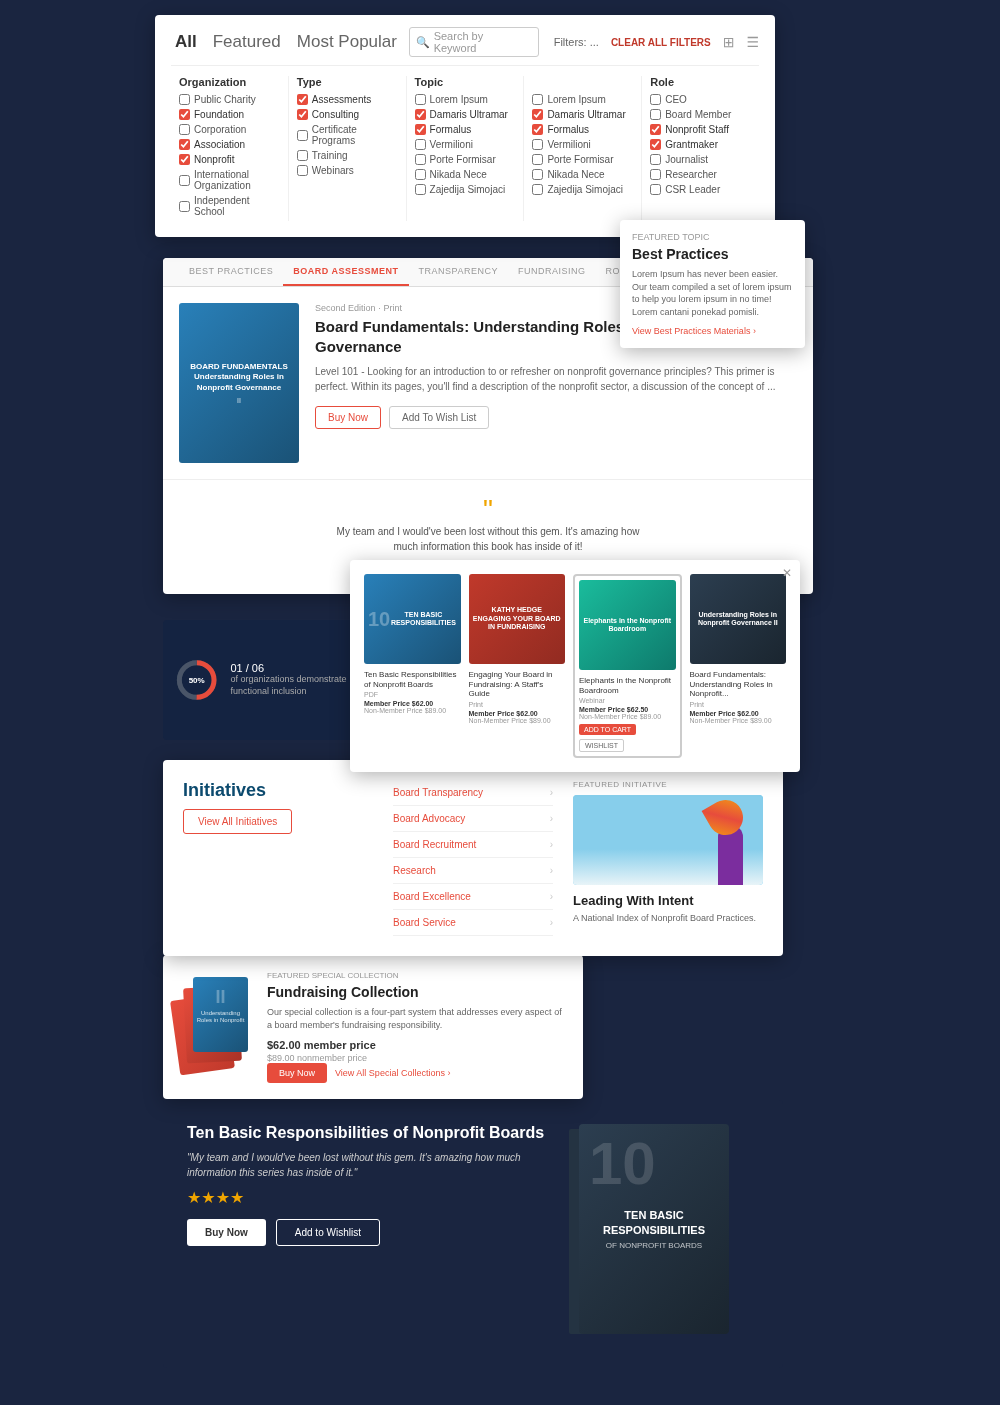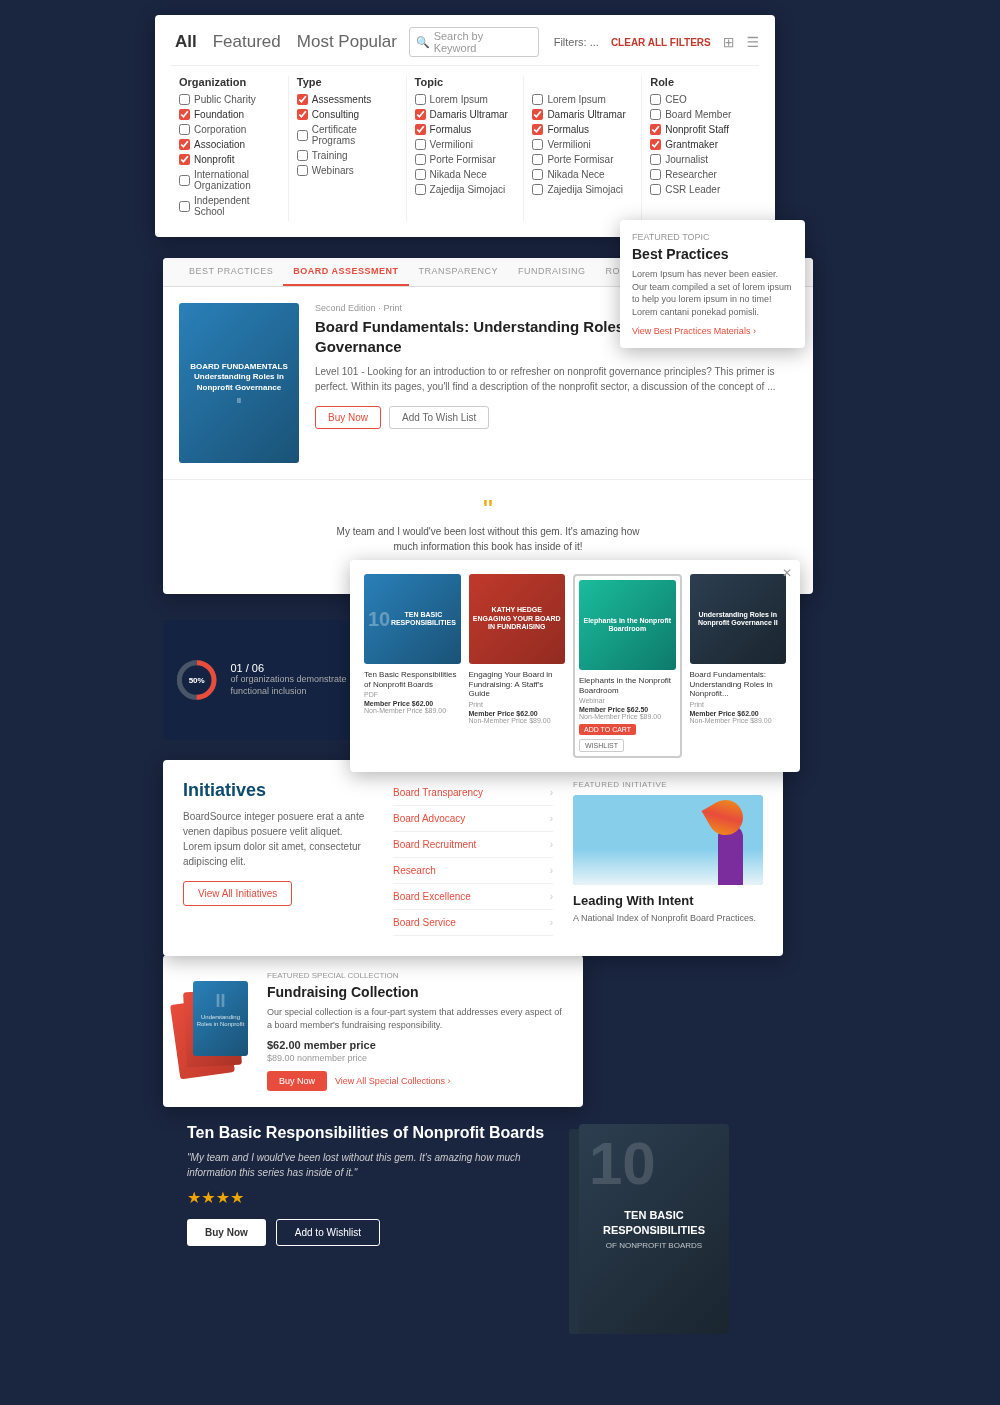--- a/index.html
+++ b/index.html
@@ -512,21 +512,20 @@
     }
     .collection-price {
       font-size: 11px;
       font-weight: bold;
       color: #333;
       margin-bottom: 2px;
     }
     .collection-price-nonmember {
       font-size: 9px;
       color: #999;
-      margin-bottom: 8px;
     }
     .collection-actions {
       display: flex;
       gap: 8px;
       align-items: center;
     }
     .btn-buy-now {
       background: #e74c3c;
       color: #fff;
       border: none;
@@ -921,21 +920,20 @@
       <div class="carousel-item-type">Print</div>
       <div class="carousel-price">Member Price $62.00</div>
       <div class="carousel-price-nonmember">Non-Member Price $89.00</div>
     </div>
   </div>
 </div>
 
 <div class="initiatives-section">
   <div class="initiatives-left">
     <div class="initiatives-title">Initiatives</div>
-    <div class="initiatives-desc">BoardSource integer posuere erat a ante venen dapibus posuere velit aliquet. Lorem ipsum dolor sit amet, consectetur adipiscing elit.</div>
     <button class="btn-view-all">View All Initiatives</button>
   </div>
   <div class="initiatives-middle">
     <div class="initiative-link">
       <span>Board Transparency</span>
       <span class="arrow">›</span>
     </div>
     <div class="initiative-link">
       <span>Board Advocacy</span>
       <span class="arrow">›</span>

